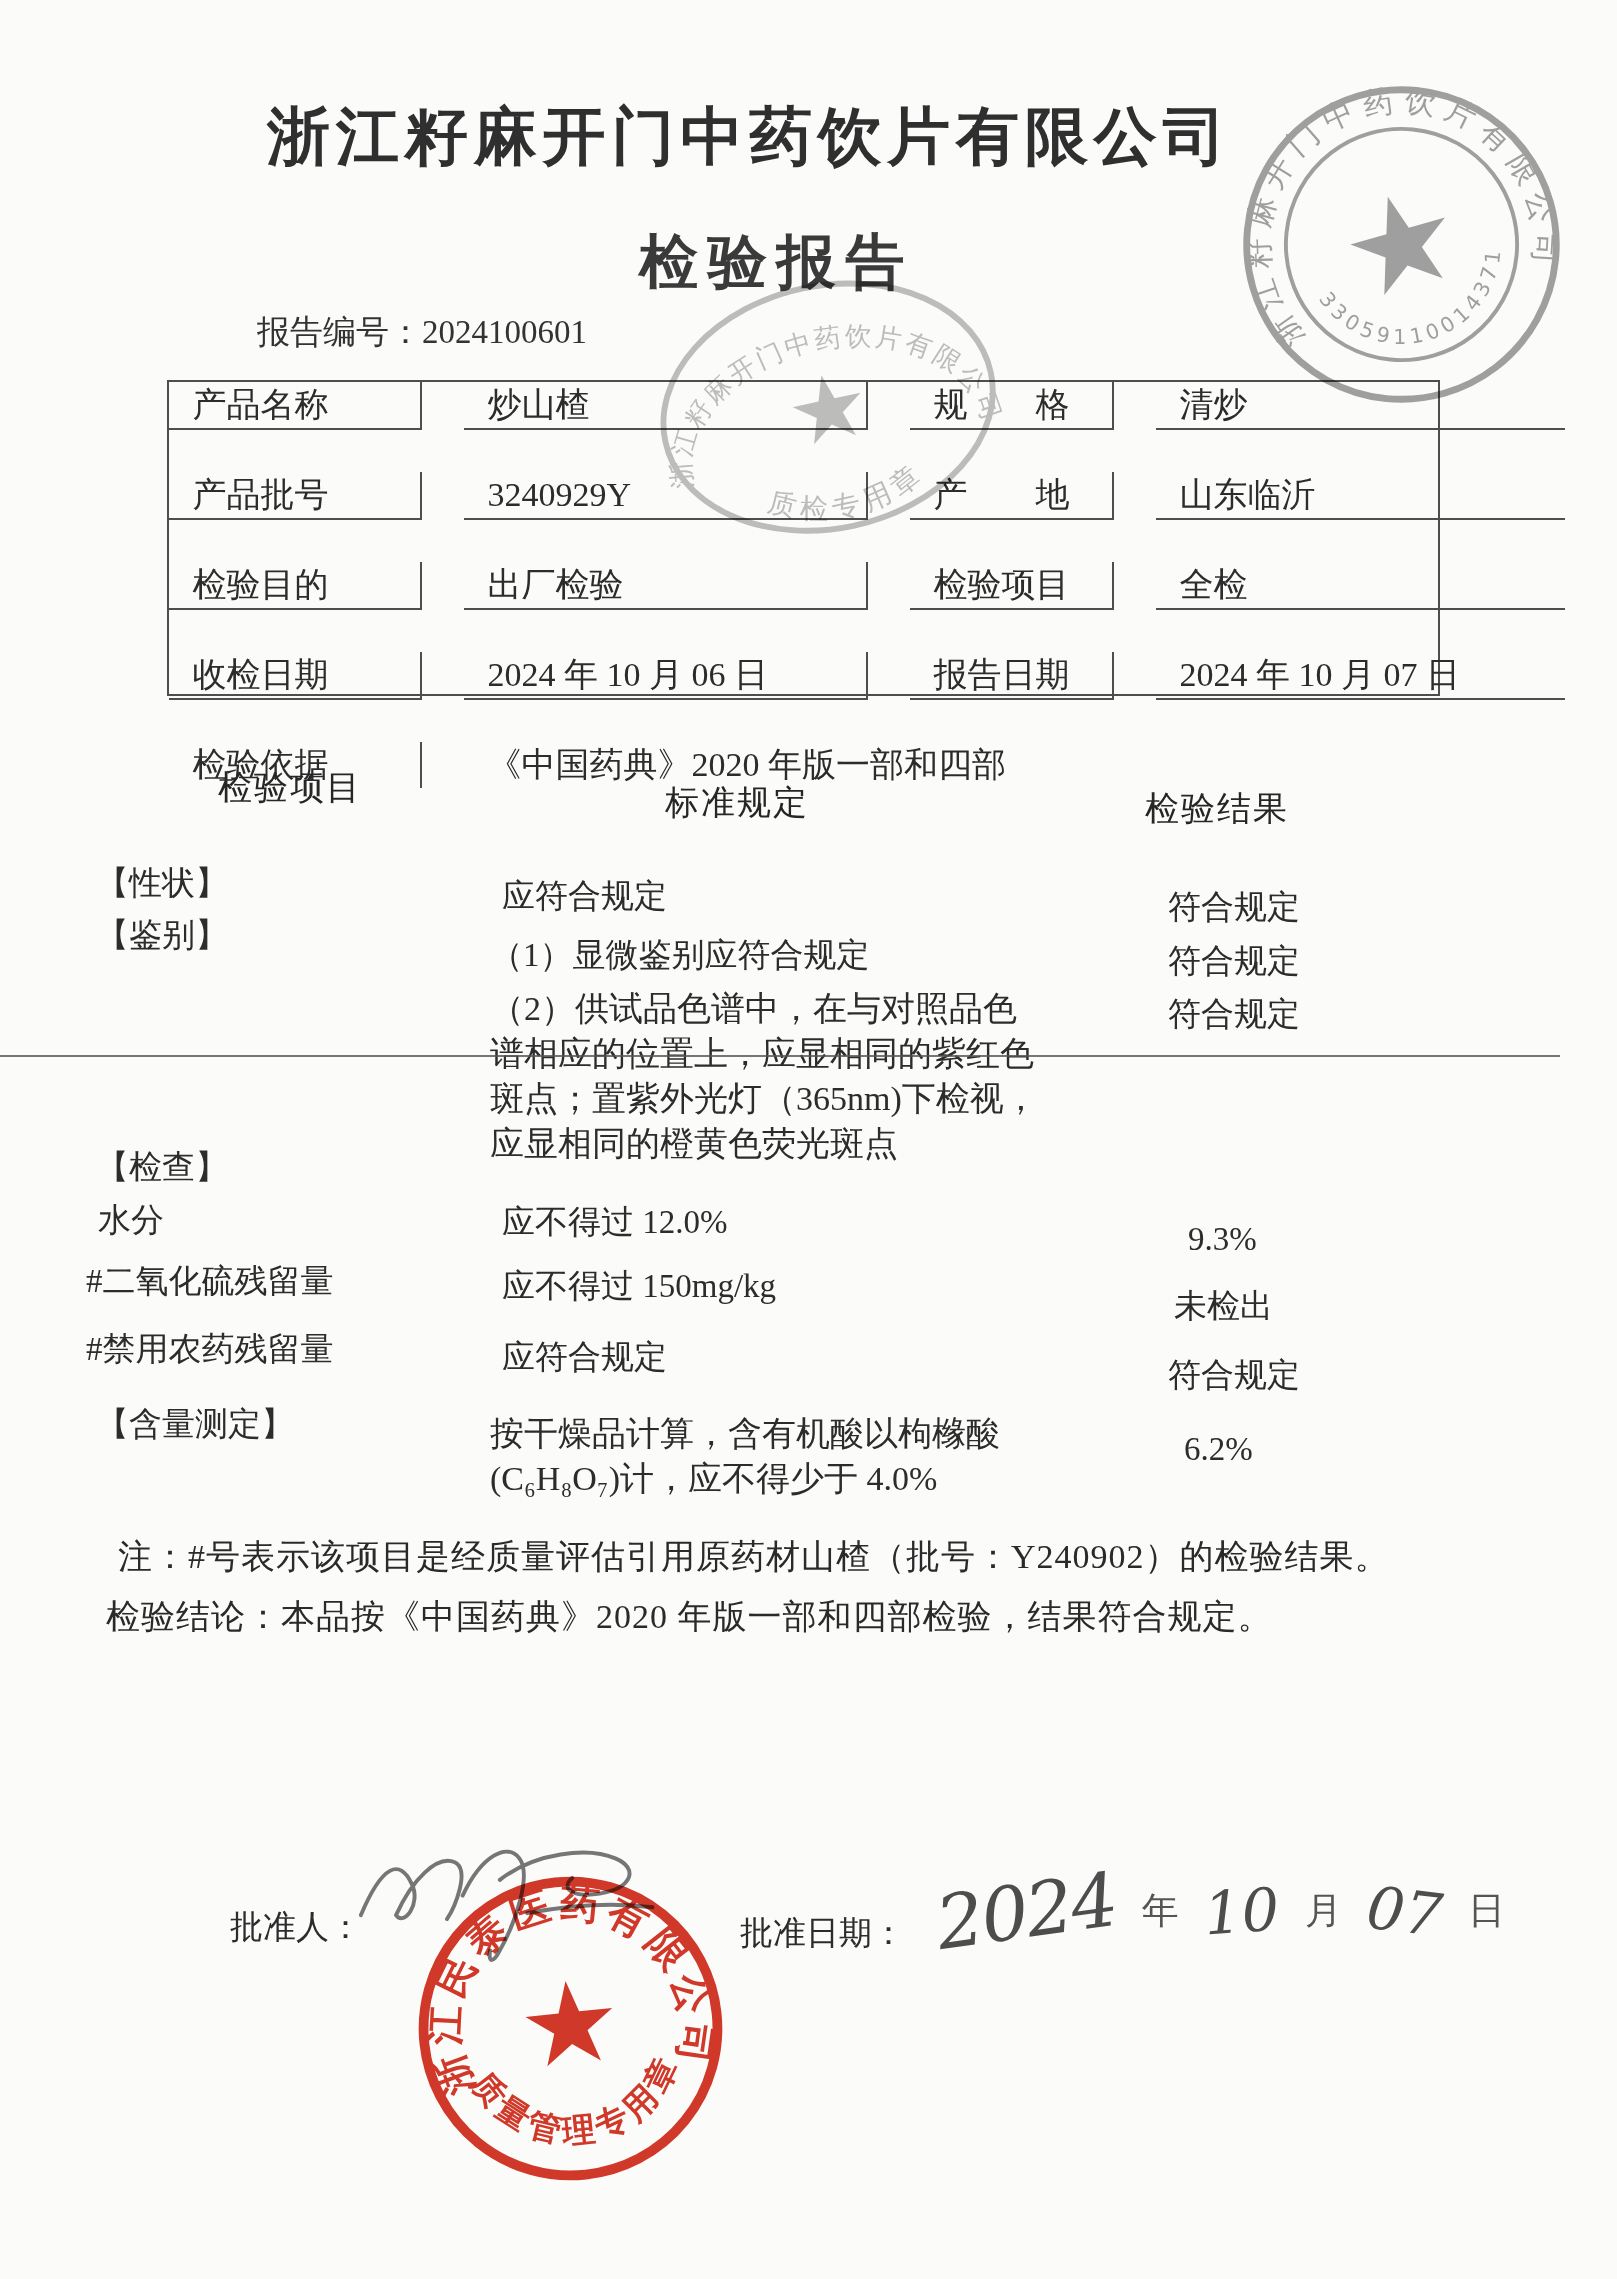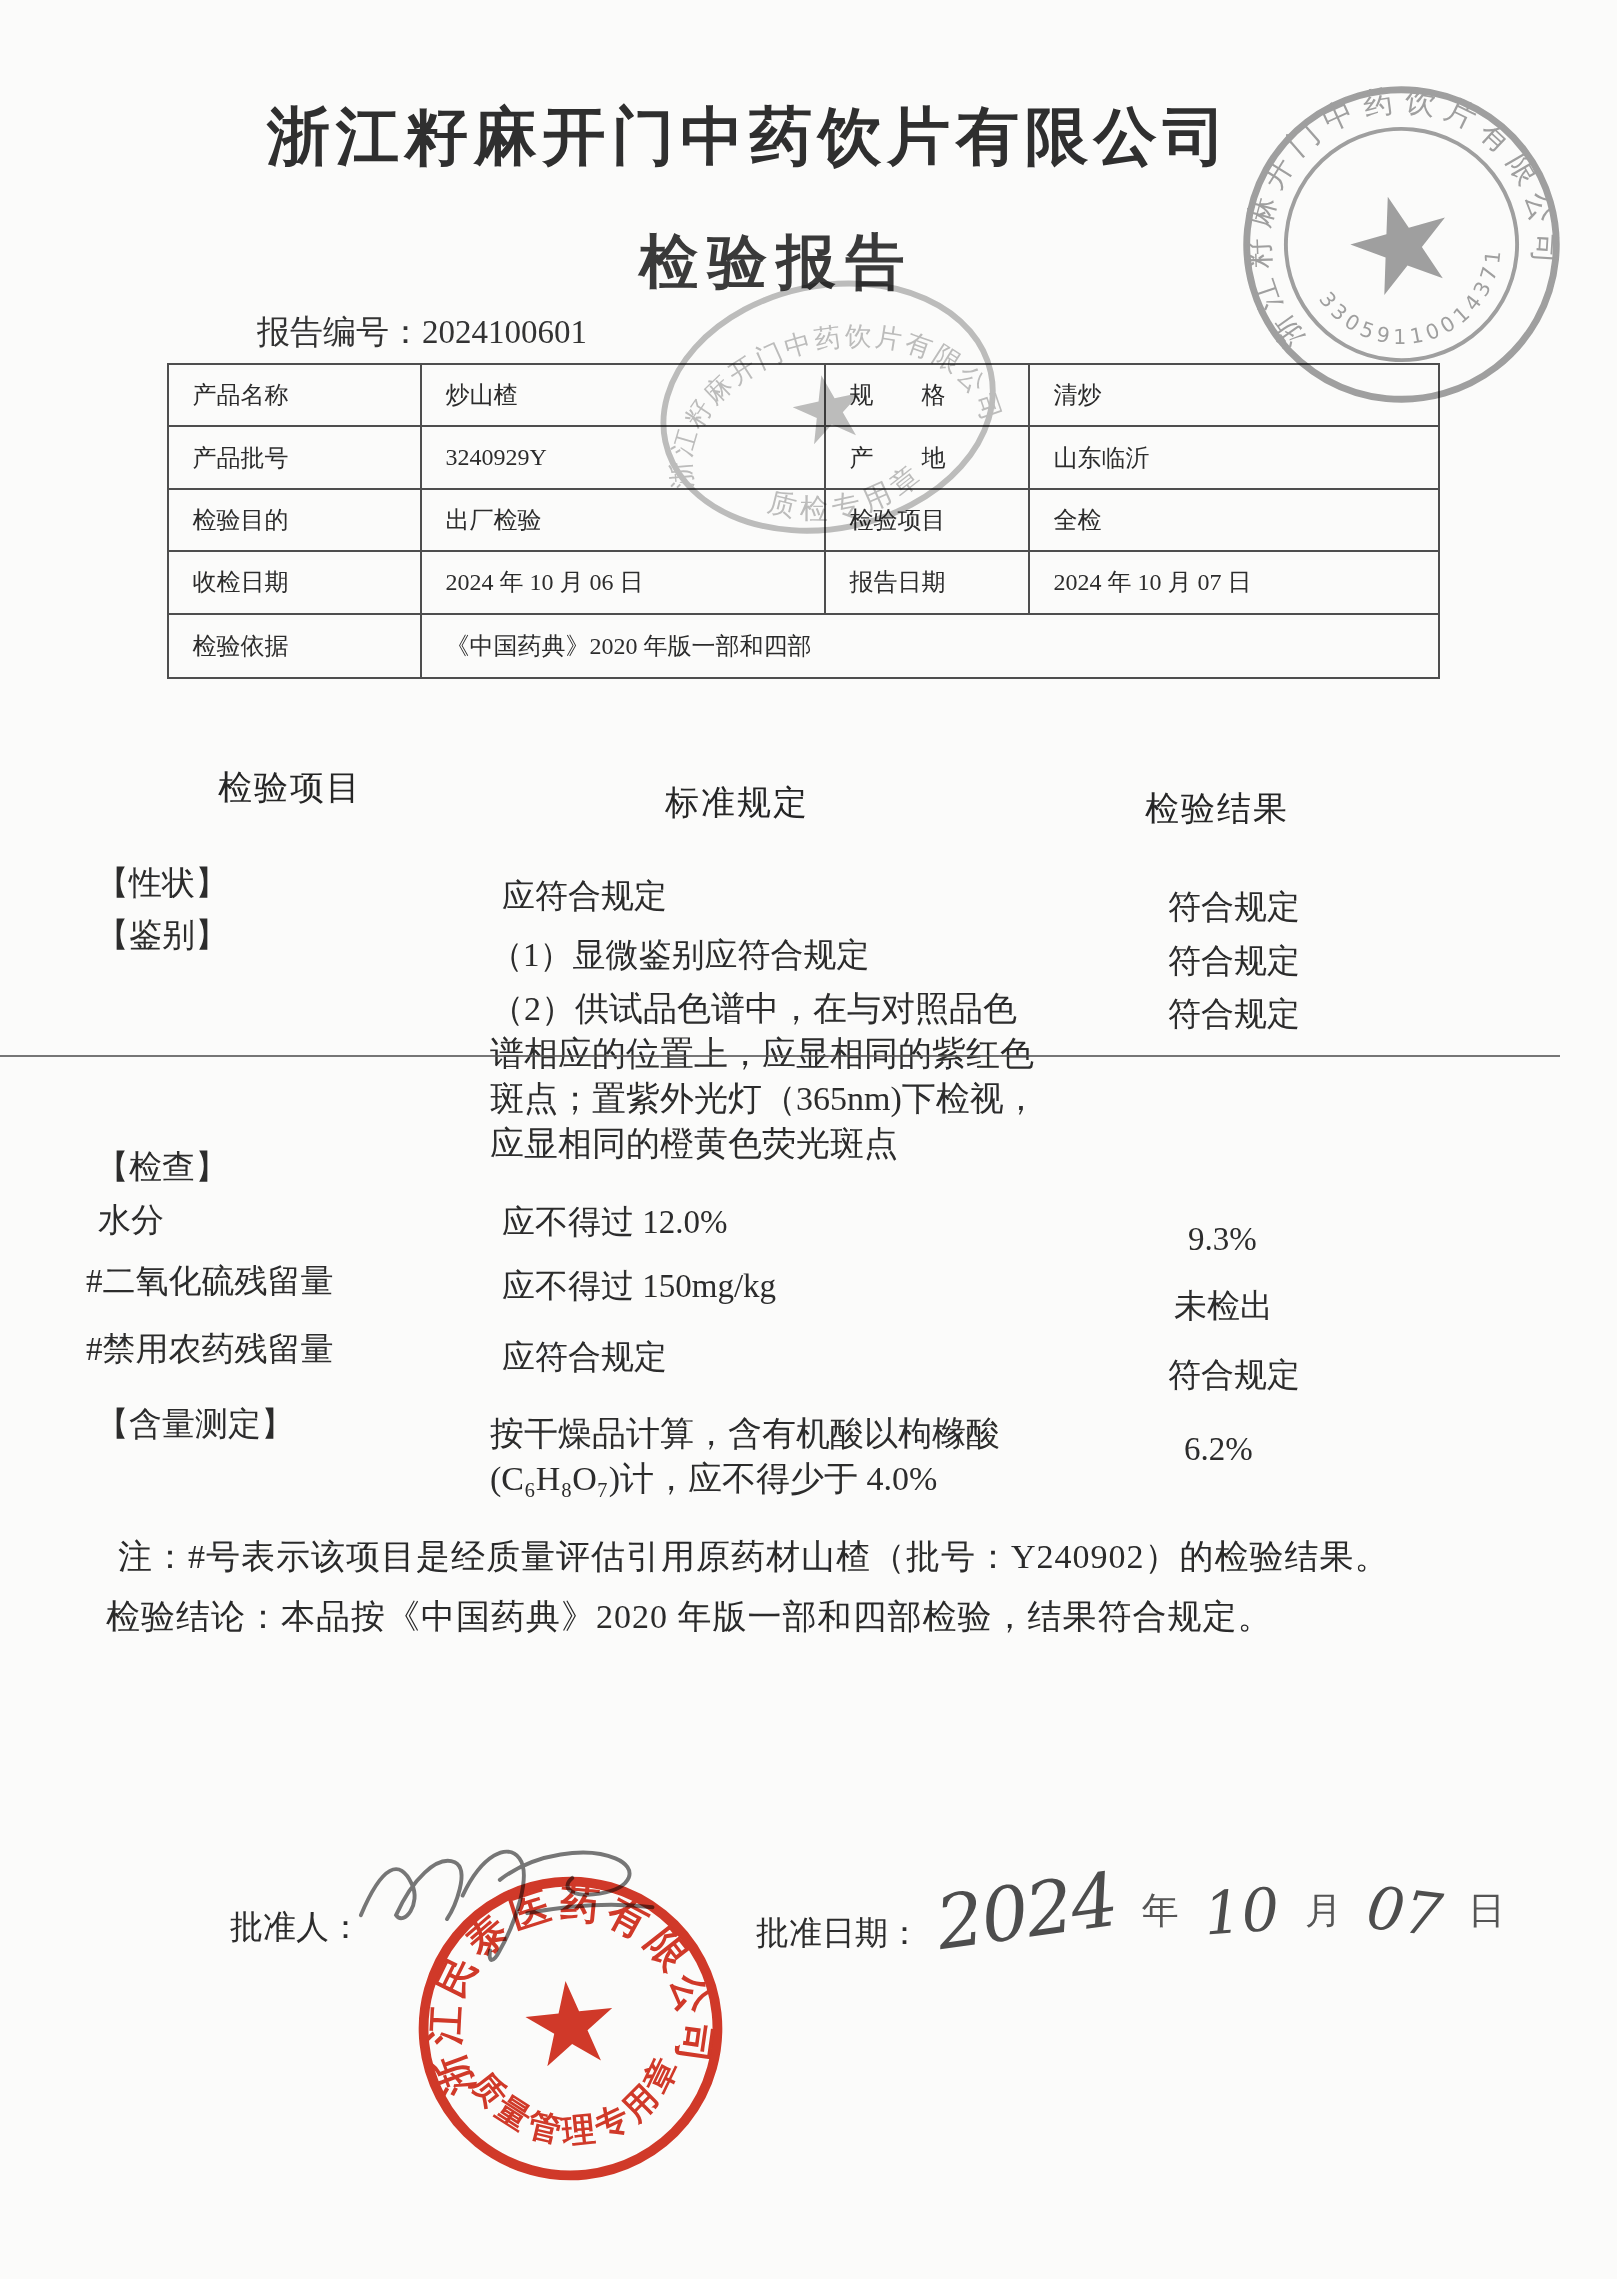--- a/index.html
+++ b/index.html
@@ -12,26 +12,27 @@
   .company-title{
     font-size:63px;font-weight:600;letter-spacing:5.9px;color:#2f2f2f;
     white-space:nowrap;
   }
   .report-title{
     font-family:"Liberation Sans","DejaVu Sans",sans-serif;
     font-size:59px;font-weight:700;letter-spacing:9.8px;color:#3a3a3a;white-space:nowrap;
   }
   .report-no{font-size:33px;color:#333;white-space:nowrap;text-align:right;}
   .info-table{
-    left:167px;top:363px;width:1269px;height:312px;
+    left:167px;top:380px;width:1269px;height:312px;
     display:grid;
     grid-template-columns:253px 404px 204px 409px;
     grid-template-rows:repeat(5,1fr);
     border:2px solid #4e4e4e;
-    font-size:24px;
+    font-size:34px;
+    gap:42px;
   }
   .info-table .cell{
     border-right:2px solid #4e4e4e;border-bottom:2px solid #4e4e4e;
     display:flex;align-items:center;padding-left:23.5px;box-sizing:border-box;
     white-space:nowrap;color:#2c2c2c;
   }
   .info-table .cell.last-col{border-right:none;}
   .info-table .cell.last-row{border-bottom:none;}
   .info-table .cell.span3{grid-column:2 / 5;border-right:none;}
   .sec{font-size:33px;color:#2c2c2c;white-space:nowrap;}
@@ -119,21 +120,21 @@
 
 <div class="abs sec" style="left:96px;top:1402px;">【含量测定】</div>
 <div class="abs para" style="left:490px;top:1411px;">按干燥品计算，含有机酸以枸橼酸
 (C₆H₈O₇)计，应不得少于 4.0%</div>
 <div class="abs sec" style="left:1184px;top:1431px;">6.2%</div>
 
 <div class="abs note-line" style="left:118px;top:1534px;">注：#号表示该项目是经质量评估引用原药材山楂（批号：Y240902）的检验结果。</div>
 <div class="abs note-line" style="left:106px;top:1594px;">检验结论：本品按《中国药典》2020 年版一部和四部检验，结果符合规定。</div>
 
 <div class="abs sec" style="left:230px;top:1905px;">批准人：</div>
-<div class="abs sec" style="left:756px;top:1911px;">批准日期：</div>
+<div class="abs sec" style="left:740px;top:1911px;">批准日期：</div>
 
 <svg class="abs" style="left:353px;top:1825px;" width="323" height="147" viewBox="0 0 330 150">
   <g fill="none" stroke="#5f5f5f" stroke-width="4" stroke-linecap="round" opacity="0.85">
     <path d="M 8 92 C 30 40 48 34 60 60 C 70 80 52 104 44 92 C 60 56 86 30 104 38 C 120 46 104 84 96 96"></path>
     <path d="M 112 72 C 132 30 158 18 170 34 C 182 50 168 96 150 128 C 144 140 138 142 140 128"></path>
     <path d="M 150 56 C 186 28 240 22 268 34 C 292 44 286 64 252 70 C 228 74 210 66 224 54"></path>
     <path d="M 178 90 C 210 84 260 78 306 84"></path>
   </g>
 </svg>
 

